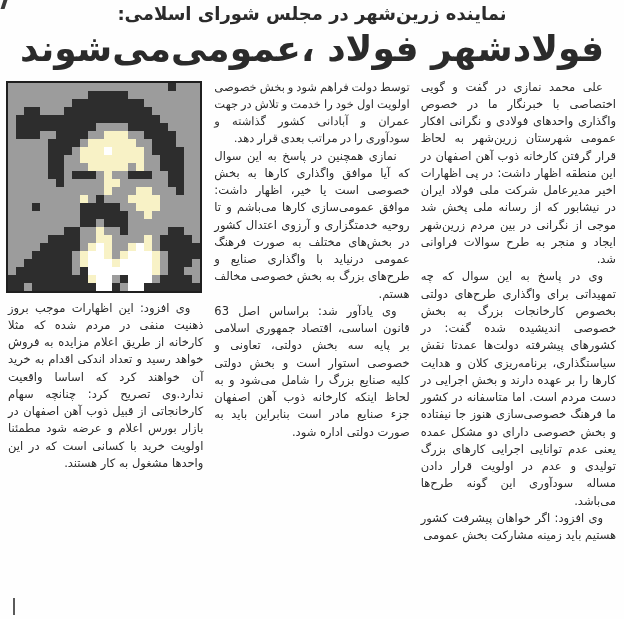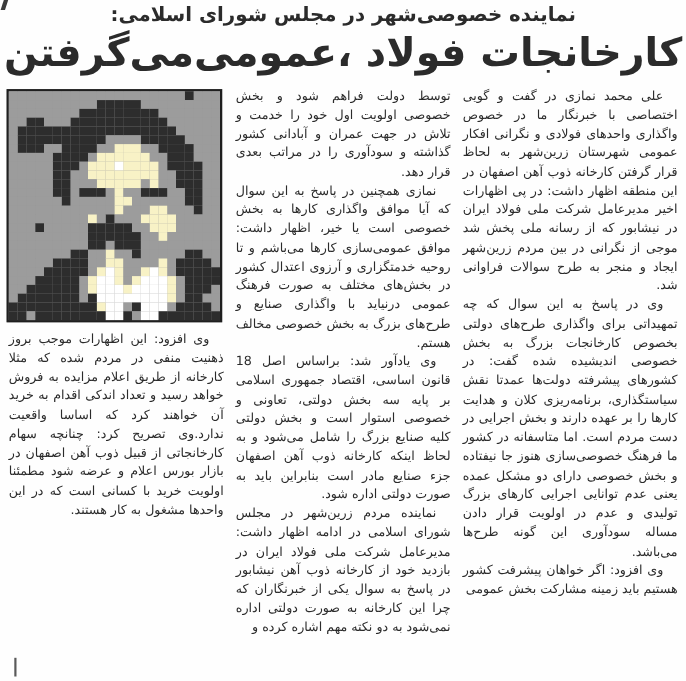--- a/index.html
+++ b/index.html
@@ -45,21 +45,21 @@
   }
   .col{
     flex:1 1 0;
     min-width:0;
     direction:rtl;
     text-align:justify;
     font-size:11.5px;
     line-height:1.5;
   }
   .col p{margin:0;text-indent:13px;}
-  .col p.noindent{text-indent:0;}
+  .col p.noindent{text-indent:0;font-family:Liberation Serif, serif;}
   .col p.bold{font-weight:bold;}
 
   figure.photo{
     margin:2px 1px 7px 1px;
     padding:0;
     border:2px solid #1f1f1f;
     width:192px;
     box-sizing:content-box;
     background:#9c9c9c;
   }
@@ -73,37 +73,36 @@
 </style>
 </head>
 <body>
 
 <div class="page">
 
   <div class="tick-top-left"></div>
   <div class="bar-bottom-left"></div>
 
   <header>
-    <div class="kicker">نماینده خصوصی‌شهر در مجلس شورای اسلامی:</div>
-    <h1 class="headline">کارخانجات فولاد ،عمومی‌می‌گرفتن</h1>
+    <div class="kicker">نماینده زرین‌شهر در مجلس شورای اسلامی:</div>
+    <h1 class="headline">فولادشهر فولاد ،عمومی‌می‌شوند</h1>
   </header>
 
   <div class="columns">
 
     <section class="col">
         <p>علی محمد نمازی در گفت و گویی اختصاصی با خبرنگار ما در خصوص واگذاری واحدهای فولادی و نگرانی افکار عمومی شهرستان زرین‌شهر به لحاظ قرار گرفتن کارخانه ذوب آهن اصفهان در این منطقه اظهار داشت: در پی اظهارات اخیر مدیرعامل شرکت ملی فولاد ایران در نیشابور که از رسانه ملی پخش شد موجی از نگرانی در بین مردم زرین‌شهر ایجاد و منجر به طرح سوالات فراوانی شد.</p>
         <p>وی در پاسخ به این سوال که چه تمهیداتی برای واگذاری طرح‌های دولتی بخصوص کارخانجات بزرگ به بخش خصوصی اندیشیده شده گفت: در کشورهای پیشرفته دولت‌ها عمدتا نقش سیاستگذاری، برنامه‌ریزی کلان و هدایت کارها را بر عهده دارند و بخش اجرایی در دست مردم است. اما متاسفانه در کشور ما فرهنگ خصوصی‌سازی هنوز جا نیفتاده و بخش خصوصی دارای دو مشکل عمده یعنی عدم توانایی اجرایی کارهای بزرگ تولیدی و عدم در اولویت قرار دادن مساله سودآوری این گونه طرح‌ها می‌باشد.</p>
         <p>وی افزود: اگر خواهان پیشرفت کشور هستیم باید زمینه مشارکت بخش عمومی</p>
       </section>
 
     <section class="col">
         <p class="noindent">توسط دولت فراهم شود و بخش خصوصی اولویت اول خود را خدمت و تلاش در جهت عمران و آبادانی کشور گذاشته و سودآوری را در مراتب بعدی قرار دهد.</p>
         <p>نمازی همچنین در پاسخ به این سوال که آیا موافق واگذاری کارها به بخش خصوصی است یا خیر، اظهار داشت: موافق عمومی‌سازی کارها می‌باشم و تا روحیه خدمتگزاری و آرزوی اعتدال کشور در بخش‌های مختلف به صورت فرهنگ عمومی درنیاید با واگذاری صنایع و طرح‌های بزرگ به بخش خصوصی مخالف هستم.</p>
-        <p>وی یادآور شد: براساس اصل 18 قانون اساسی، اقتصاد جمهوری اسلامی بر پایه سه بخش دولتی، تعاونی و خصوصی استوار است و بخش دولتی کلیه صنایع بزرگ را شامل می‌شود و به لحاظ اینکه کارخانه ذوب آهن اصفهان جزء صنایع مادر است بنابراین باید به صورت دولتی اداره شود.</p>
-        <p>نماینده مردم زرین‌شهر در مجلس شورای اسلامی در ادامه اظهار داشت: مدیرعامل شرکت ملی فولاد ایران در بازدید خود از کارخانه ذوب آهن نیشابور در پاسخ به سوال یکی از خبرنگاران که چرا این کارخانه به صورت دولتی اداره نمی‌شود به دو نکته مهم اشاره کرده و</p>
+        <p>وی یادآور شد: براساس اصل 63 قانون اساسی، اقتصاد جمهوری اسلامی بر پایه سه بخش دولتی، تعاونی و خصوصی استوار است و بخش دولتی کلیه صنایع بزرگ را شامل می‌شود و به لحاظ اینکه کارخانه ذوب آهن اصفهان جزء صنایع مادر است بنابراین باید به صورت دولتی اداره شود.</p>
       </section>
 
     <section class="col">
       <figure class="photo" aria-label="pixelated-portrait-man-with-mustache-in-suit">
         <div class="px-grid">
             <div style="background: rgb(156, 156, 156);"></div>
             <div style="background: rgb(156, 156, 156);"></div>
             <div style="background: rgb(156, 156, 156);"></div>
             <div style="background: rgb(45, 45, 45);"></div>
             <div style="background: rgb(156, 156, 156);"></div>

